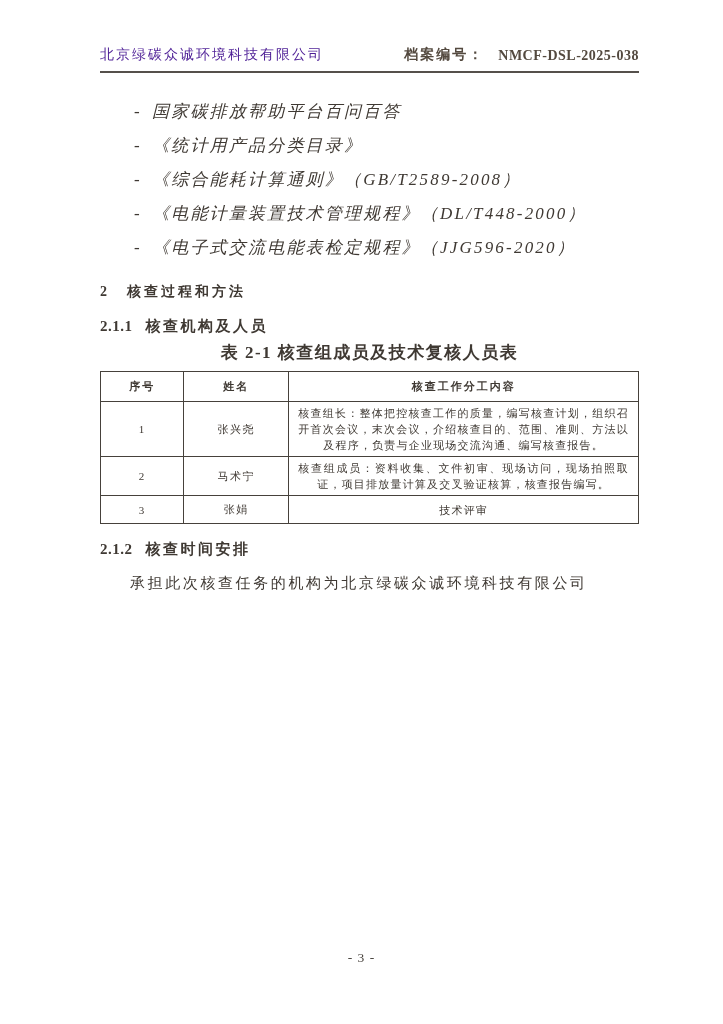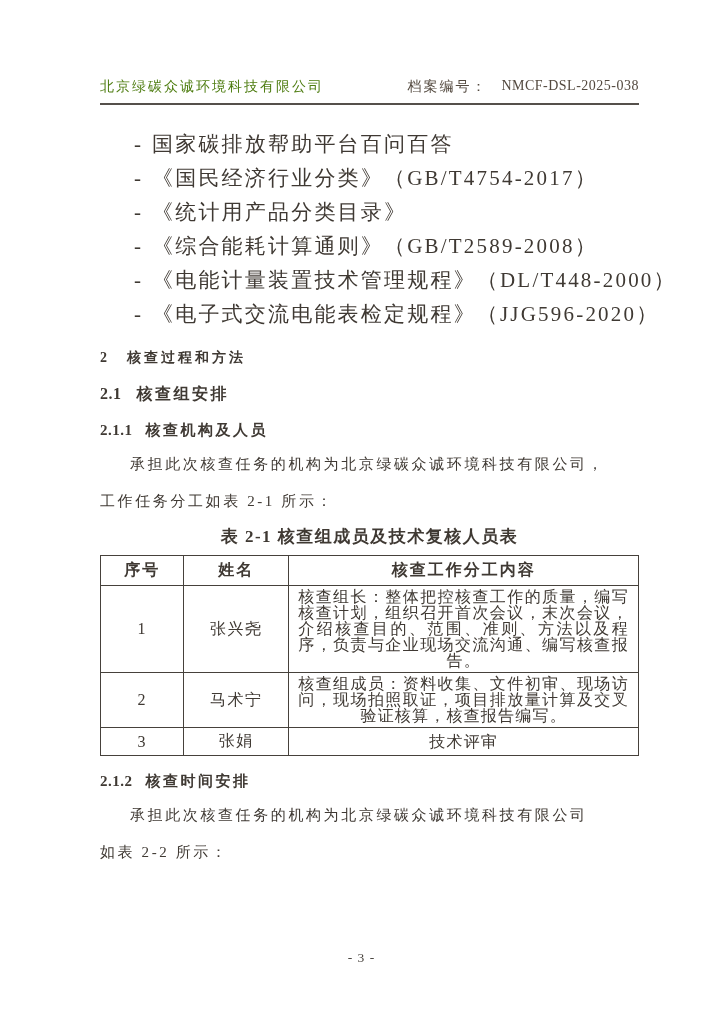--- a/index.html
+++ b/index.html
@@ -19,32 +19,33 @@
   }
   
   .doc-header {
     display: flex;
     justify-content: space-between;
     align-items: baseline;
     padding-bottom: 7px;
     border-bottom: 2px solid #55504b;
     font-size: 14px;
   }
-  .company { letter-spacing: 2px; color: #4d7c0f; margin-top: 32px; }
-  .archive { display: flex; align-items: flex-start; color: #53493f; }
+  .company { letter-spacing: 2px; color: #4c1d95; }
+  .archive { display: flex; align-items: flex-end; color: #53493f; font-weight: bold; }
   .archive-label { letter-spacing: 2px; margin-right: 14px; }
   .archive-no { letter-spacing: 0.5px; }
   
   .ref-list { margin-top: 22px; }
   .ref-item {
     line-height: 34px;
-    font-size: 21px;
+    font-size: 17px;
     letter-spacing: 2.2px;
     padding-left: 34px;
     white-space: nowrap;
+    font-style: italic;
   }
   .ref-item .dash {
     display: inline-block;
     width: 18px;
     letter-spacing: 0;
   }
   
   .h-l1 { margin-top: 18px; font-size: 14px; font-weight: 700; letter-spacing: 3px; }
   .h-l1 .h-num { letter-spacing: 0; margin-right: 20px; }
   .h-l2 { margin-top: 17px; font-size: 16px; font-weight: 700; letter-spacing: 2.5px; }
@@ -60,21 +61,21 @@
     margin-top: 5px;
     text-align: center;
     font-weight: 700;
     font-size: 17px;
     letter-spacing: 1.5px;
   }
   table.members {
     margin-top: 7px;
     width: 100%;
     border-collapse: collapse;
-    font-size: 16px;
+    font-size: 11px;
   }
   table.members th, table.members td {
     border: 1px solid #46413b;
   }
   table.members th {
     height: 30px;
     font-weight: 700;
     letter-spacing: 2px;
     text-align: center;
   }
@@ -114,52 +115,42 @@
         <span class="archive-label">档案编号：</span>
         <span class="archive-no">NMCF-DSL-2025-038</span>
       </span>
     </div>
 
     <div class="ref-list">
       <div class="ref-item">
         <span class="dash">-</span><span>国家碳排放帮助平台百问百答</span>
       </div>
       <div class="ref-item">
-        <span class="dash">-</span><span>《国民经济行业分类》（GB/T4754-2017）</span>
-      </div>
-      <div class="ref-item">
         <span class="dash">-</span><span>《统计用产品分类目录》</span>
       </div>
       <div class="ref-item">
         <span class="dash">-</span><span>《综合能耗计算通则》（GB/T2589-2008）</span>
       </div>
       <div class="ref-item">
         <span class="dash">-</span><span>《电能计量装置技术管理规程》（DL/T448-2000）</span>
       </div>
       <div class="ref-item">
         <span class="dash">-</span><span>《电子式交流电能表检定规程》（JJG596-2020）</span>
       </div>
     </div>
 
     <div class="h-l1">
       <span class="h-num">2</span><span>核查过程和方法</span>
     </div>
 
-    <div class="h-l2">
-      <span class="h-num">2.1</span><span>核查组安排</span>
-    </div>
 
     <div class="h-l3">
       <span class="h-num">2.1.1</span><span>核查机构及人员</span>
     </div>
 
-    <div class="para">
-      <div class="line indent">承担此次核查任务的机构为北京绿碳众诚环境科技有限公司，</div>
-      <div class="line">工作任务分工如表 2-1 所示：</div>
-    </div>
 
     <div class="tbl-caption">表 2-1 核查组成员及技术复核人员表</div>
 
     <table class="members">
       <colgroup>
           <col class="c-no">
           <col class="c-name">
           <col class="c-duty">
         </colgroup>
       <thead>
@@ -187,19 +178,18 @@
         </tr>
       </tbody>
     </table>
 
     <div class="h-l3">
       <span class="h-num">2.1.2</span><span>核查时间安排</span>
     </div>
 
     <div class="para">
       <div class="line indent">承担此次核查任务的机构为北京绿碳众诚环境科技有限公司</div>
-      <div class="line">如表 2-2 所示：</div>
     </div>
 
   </div>
 
   <div class="page-footer">- 3 -</div>
 </div>
 
 </body></html>

